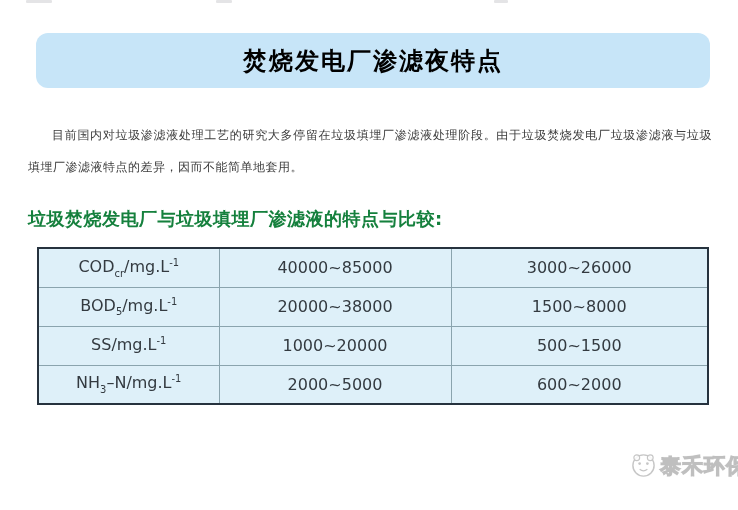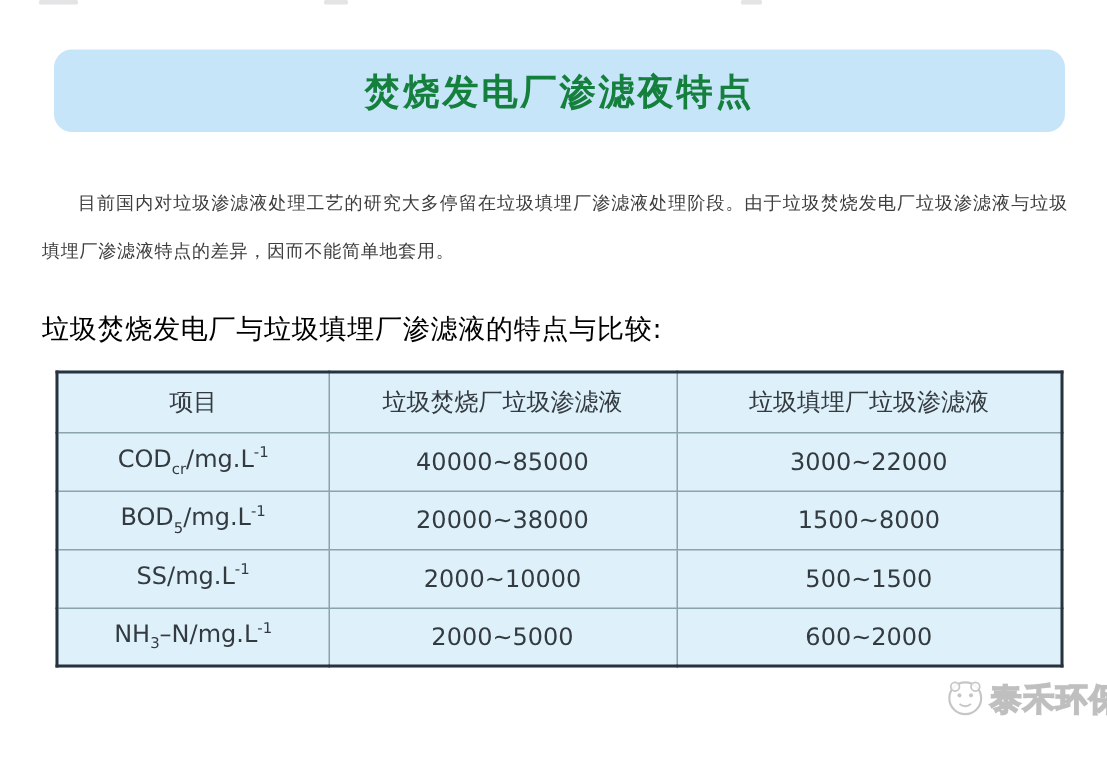--- a/index.html
+++ b/index.html
@@ -17,34 +17,34 @@
   .ta2 { left: 216px; width: 16px; }
   .ta3 { left: 494px; width: 14px; }
 
   
   .banner {
     position: absolute; left: 36px; top: 33px; width: 674px; height: 55px;
     background: #c7e5f8; border-radius: 12px;
     display: flex; align-items: center; justify-content: center;
   }
   .banner-title {
-    font-size: 24px; font-weight: bold; color: #15803d; letter-spacing: 2px;
+    font-size: 24px; font-weight: bold; color: #000000; letter-spacing: 2px;
   }
 
   
   .intro {
     position: absolute; left: 28px; top: 119px; width: 684px;
     font-size: 12px; line-height: 32px; color: #3d3d3d;
     text-align: justify; text-indent: 2em; letter-spacing: 0.5px;
   }
 
   
   .caption {
     position: absolute; left: 28px; top: 207px;
-    font-size: 18px; font-weight: normal; color: #000000; letter-spacing: 0.5px;
+    font-size: 18px; font-weight: bold; color: #15803d; letter-spacing: 0.5px;
   }
 
   
   table.compare {
     position: absolute; left: 37px; top: 247px; width: 670px;
     border-collapse: collapse; table-layout: fixed;
     border: 2px solid #26323e;
     background: #def0f9;
   }
   table.compare col.c1 { width: 181px; }
@@ -94,37 +94,32 @@
   <div class="caption">垃圾焚烧发电厂与垃圾填埋厂渗滤液的特点与比较:</div>
 
   <table class="compare">
     <colgroup>
         <col class="c1">
         <col class="c2">
         <col class="c3">
       </colgroup>
     <tbody>
       <tr>
-        <th>项目</th>
-        <th>垃圾焚烧厂垃圾渗滤液</th>
-        <th>垃圾填埋厂垃圾渗滤液</th>
-      </tr>
-      <tr>
         <td><span>COD</span><sub>cr</sub><span>/mg.L</span><sup>-1</sup></td>
         <td>40000~85000</td>
-        <td>3000~22000</td>
+        <td>3000~26000</td>
       </tr>
       <tr>
         <td><span>BOD</span><sub>5</sub><span>/mg.L</span><sup>-1</sup></td>
         <td>20000~38000</td>
         <td>1500~8000</td>
       </tr>
       <tr>
         <td><span>SS</span><sub></sub><span>/mg.L</span><sup>-1</sup></td>
-        <td>2000~10000</td>
+        <td>1000~20000</td>
         <td>500~1500</td>
       </tr>
       <tr>
         <td><span>NH</span><sub>3</sub><span>–N/mg.L</span><sup>-1</sup></td>
         <td>2000~5000</td>
         <td>600~2000</td>
       </tr>
     </tbody>
   </table>
 

